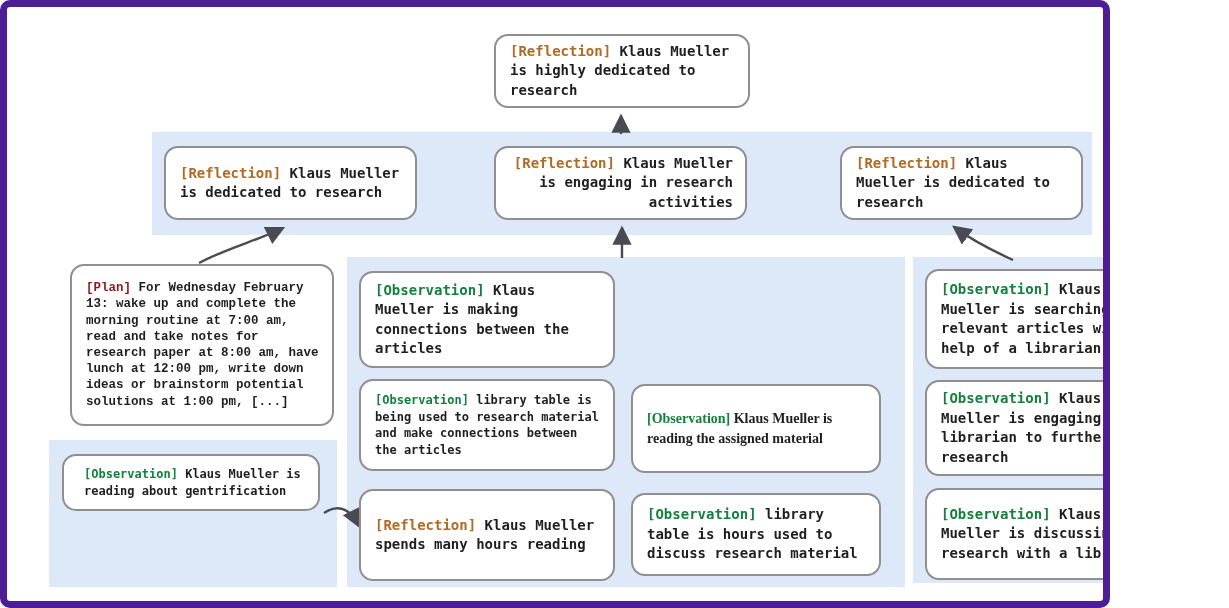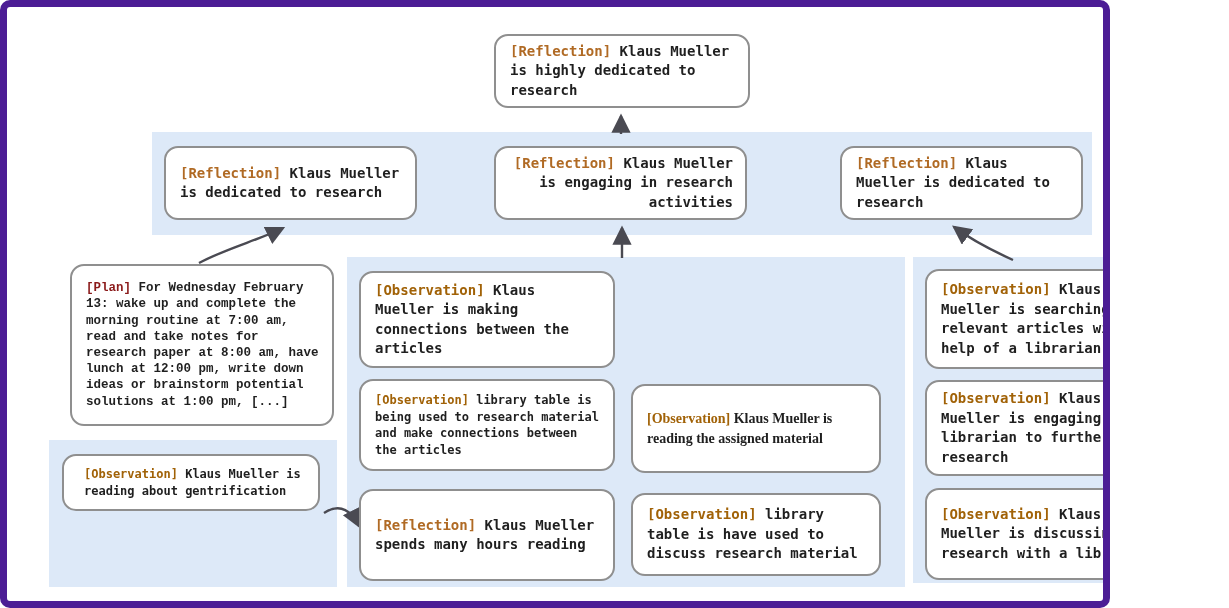--- a/index.html
+++ b/index.html
@@ -14,21 +14,21 @@
     position:absolute; z-index:3; box-sizing:border-box;
     background:#ffffff; border:2px solid #8f8f8f; border-radius:14px;
     color:#1f1f1f; font-weight:bold; display:flex; align-items:center;
     padding:6px 12px 6px 14px; text-align:left;
   }
   .node .content { width:100%; }
   .big   { font-size:14px;   line-height:19.5px; }
   .small { font-size:12px;   line-height:16.5px; }
   .plansz{ font-size:12.5px; line-height:16.2px; }
   .lbl.reflection  { color:#b06a24; }
-  .lbl.observation { color:#a16207; }
+  .lbl.observation { color:#15803d; }
   .lbl.plan        { color:#8b1a1a; }
   .watermark {
     position:absolute; left:824px; top:537px; z-index:5; white-space:nowrap;
     font-family:"DejaVu Sans", sans-serif; font-size:35px; font-weight:bold;
     letter-spacing:1px; color:rgba(255,255,255,0.95);
     text-shadow:
       -1px -1px 0 rgba(150,150,150,.5),
        1px -1px 0 rgba(150,150,150,.5),
       -1px  1px 0 rgba(150,150,150,.5),
        1px  1px 0 rgba(150,150,150,.5),
@@ -120,21 +120,21 @@
 
   <div class="node big" style="left:624px; top:377px; width:250px; height:89px;font-family:Liberation Serif, serif;">
     <div class="content">
       <span class="lbl observation">[Observation]</span>
       <span>Klaus Mueller is reading the assigned material</span>
     </div>
   </div>
   <div class="node big" style="left:624px; top:486px; width:250px; height:83px;">
     <div class="content">
       <span class="lbl observation">[Observation]</span>
-      <span>library table is have used to discuss research material</span>
+      <span>library table is hours used to discuss research material</span>
     </div>
   </div>
 
   <div class="node big" style="left:918px; top:262px; width:256px; height:100px;">
     <div class="content">
       <span class="lbl observation">[Observation]</span>
       <span>Klaus Mueller is searching for relevant articles with the help of a librarian</span>
     </div>
   </div>
   <div class="node big" style="left:918px; top:373px; width:256px; height:96px;">

